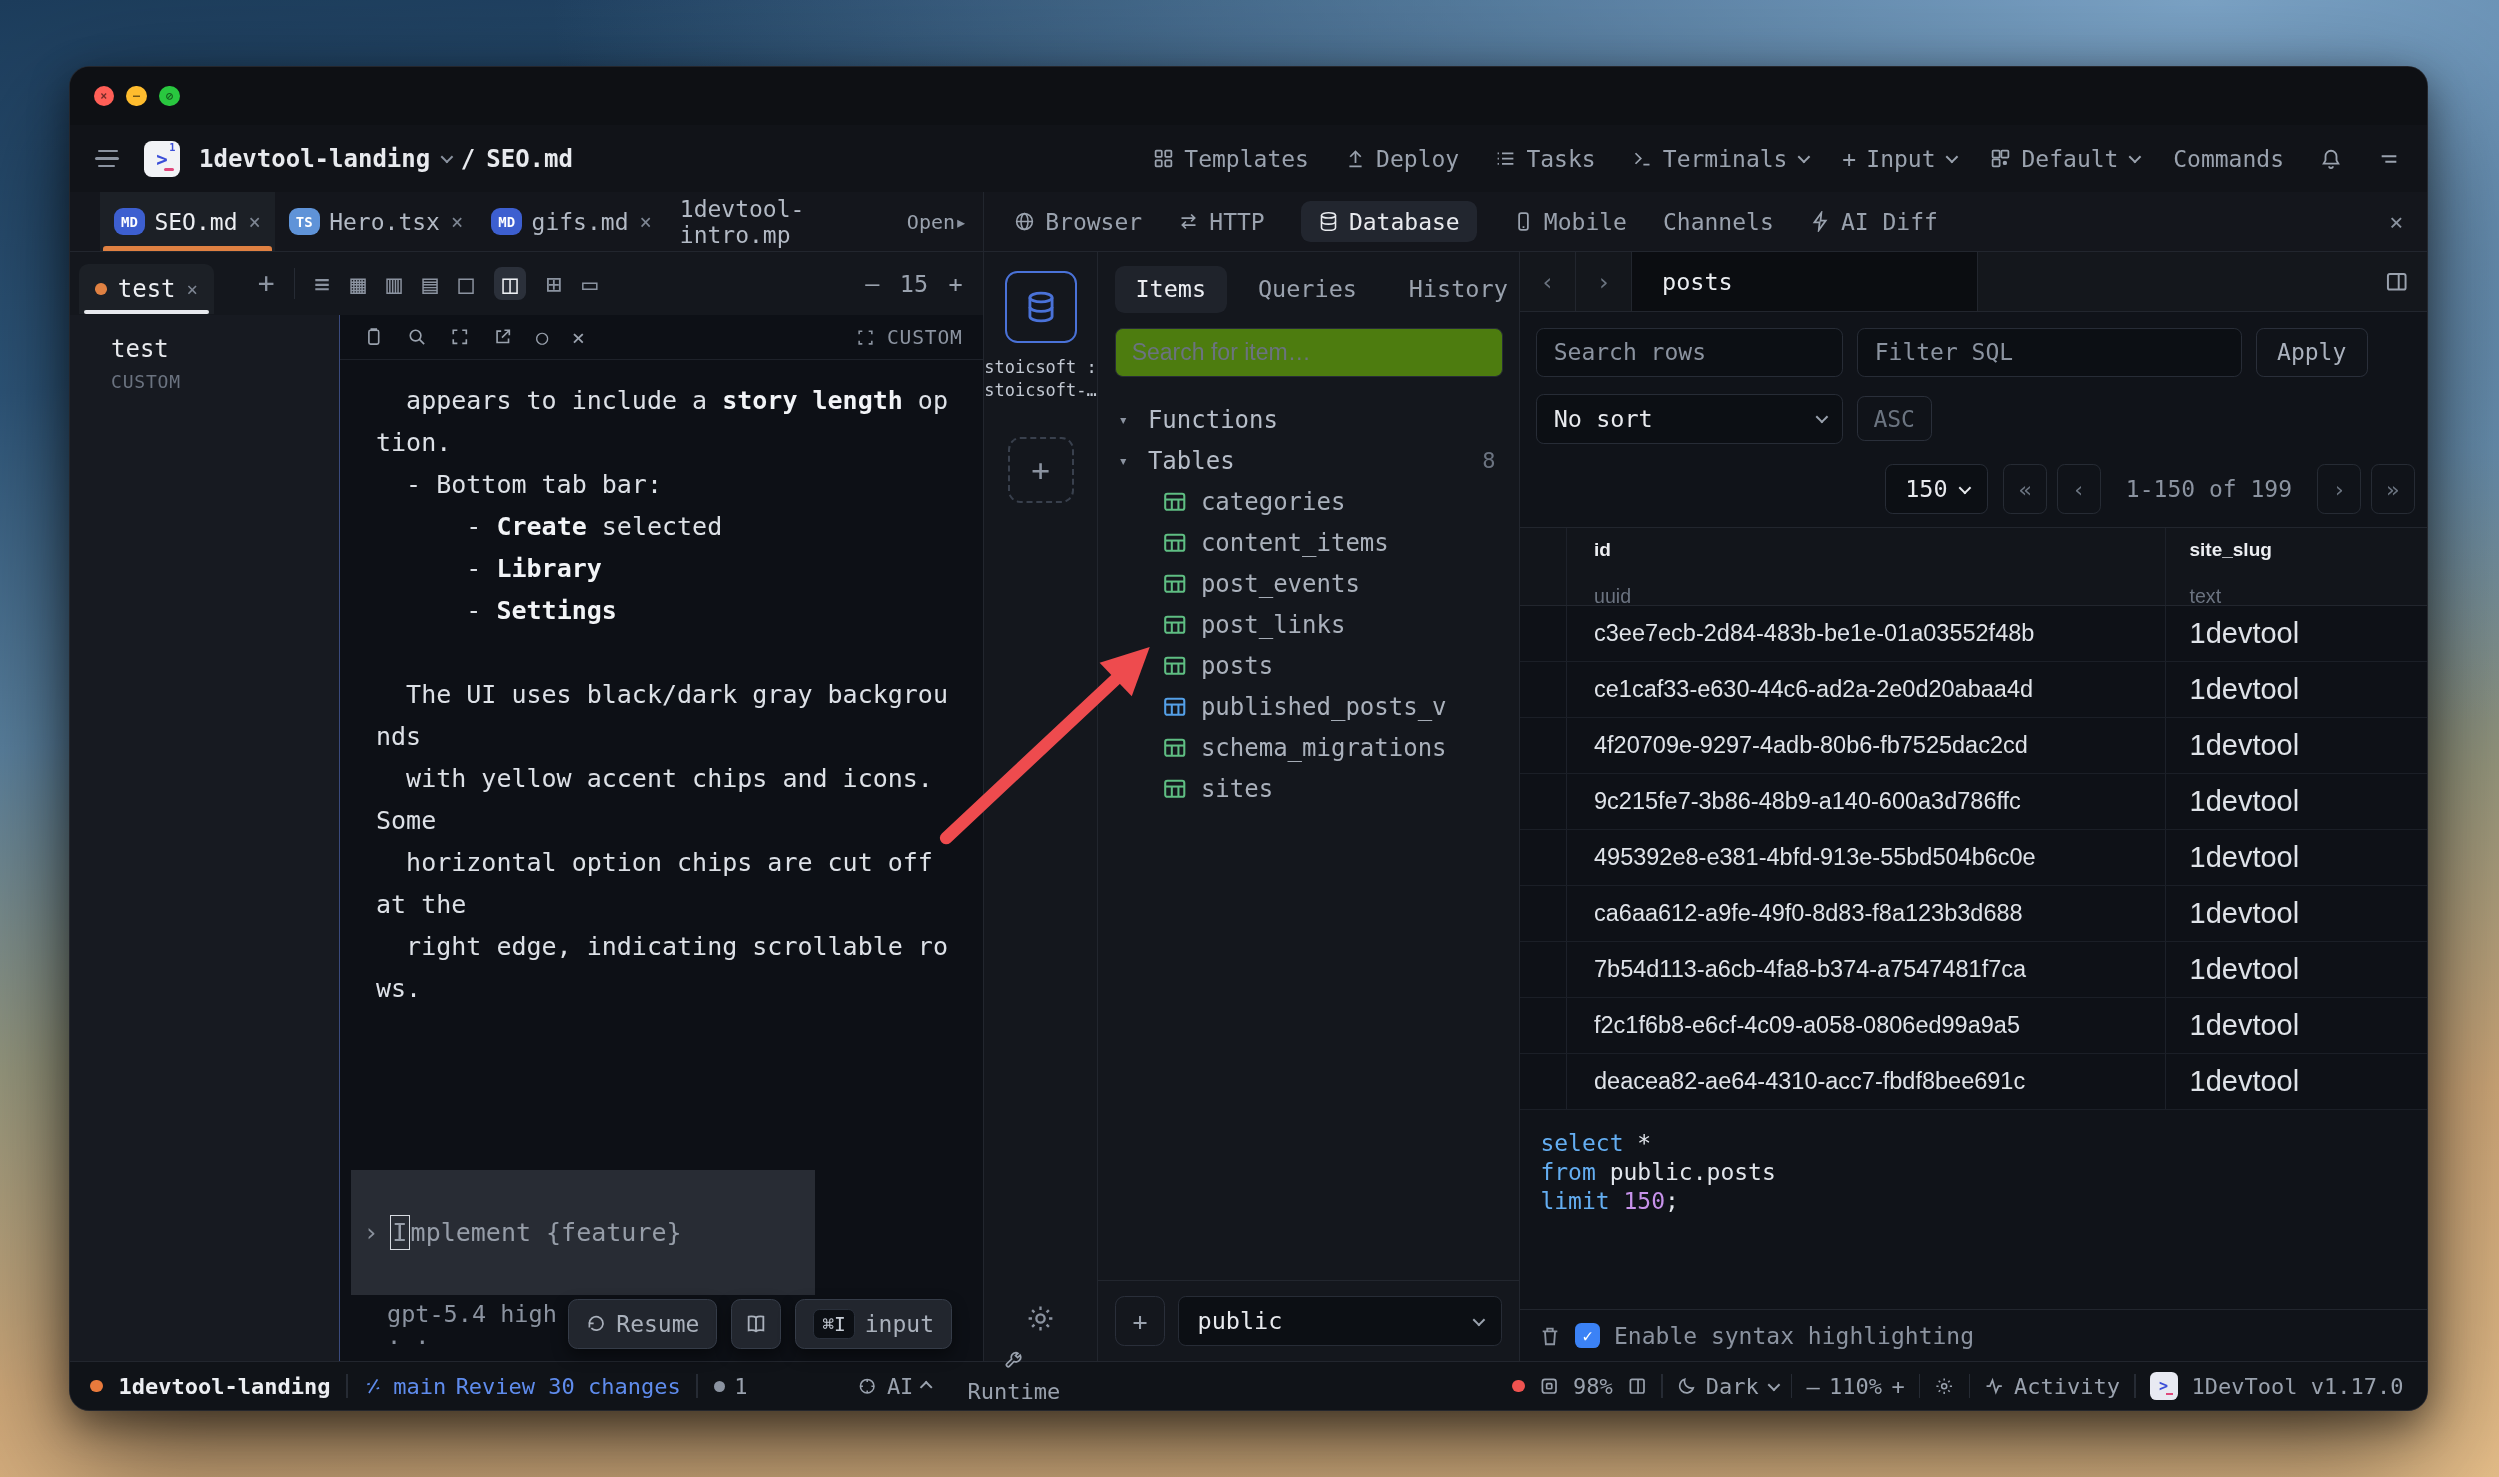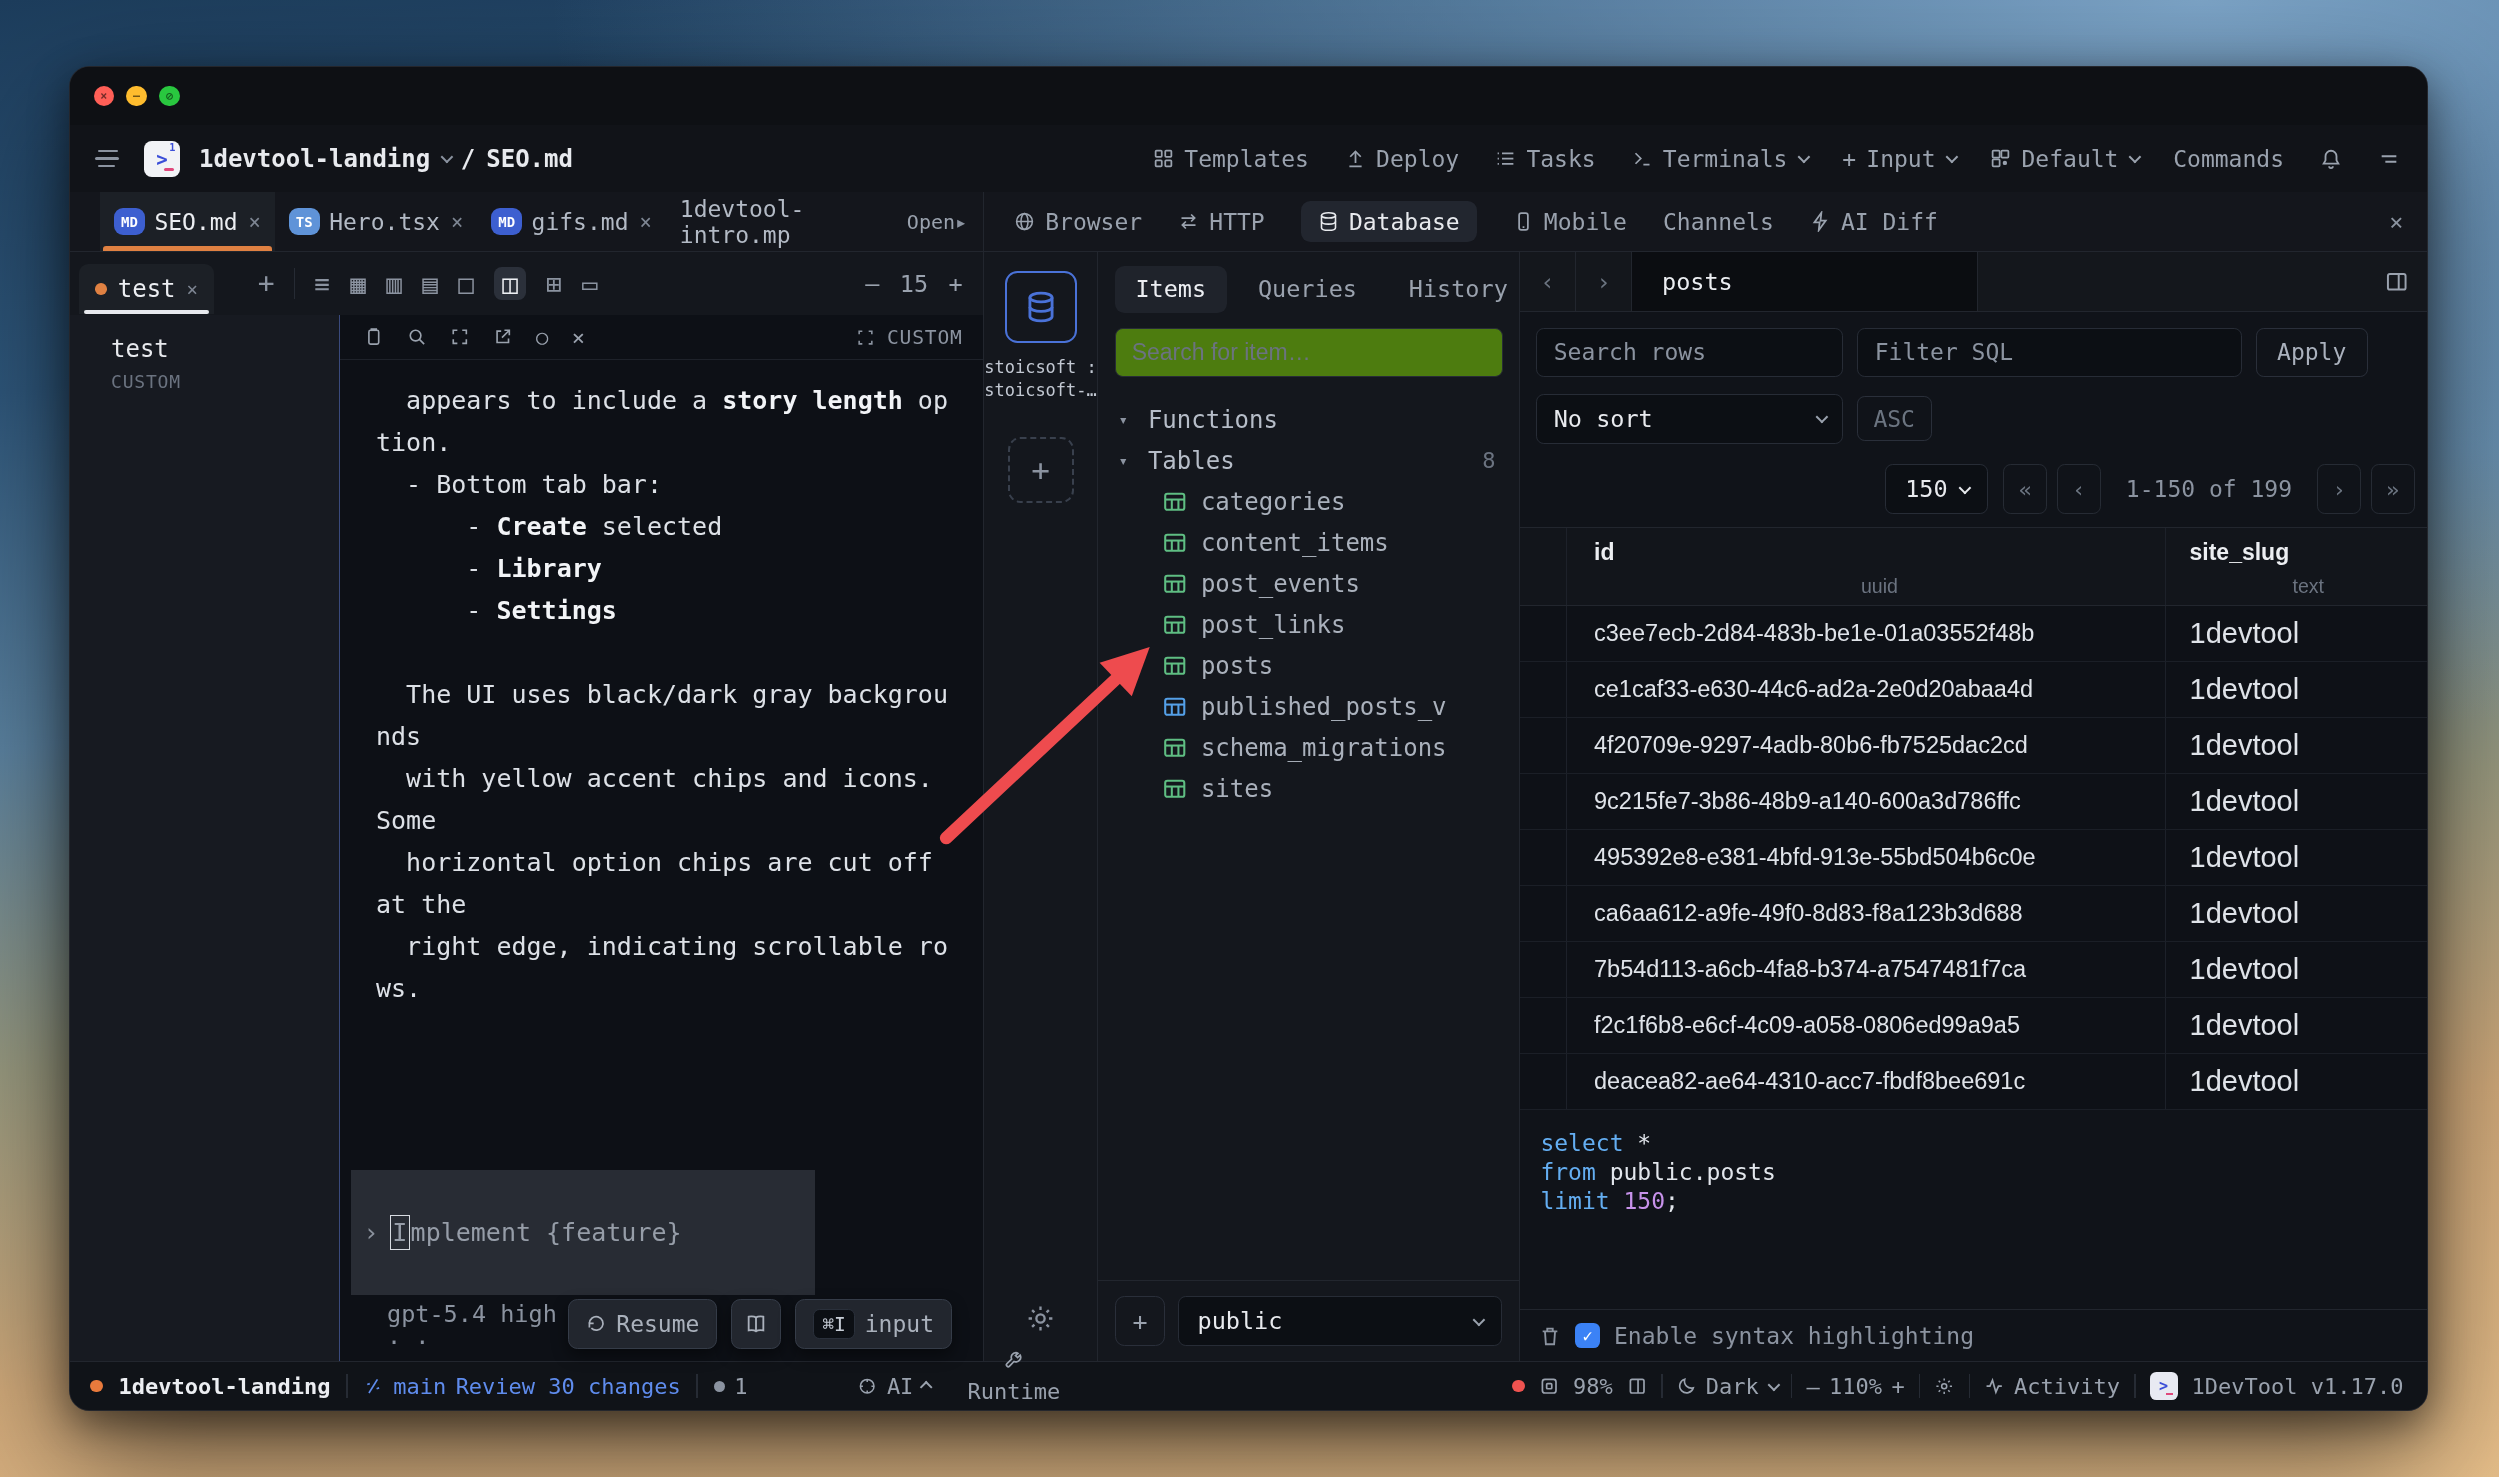--- a/index.html
+++ b/index.html
@@ -147,22 +147,22 @@
   .psize{width:103px;height:50px;background:#0c0f14;border:1.6px solid #272c36;border-radius:7.8px;display:flex;align-items:center;
     justify-content:center;gap:11px;font-size:23.5px;color:#e8eaee;margin-right:6.3px;}
   .pg-btn{width:44px;height:50px;border:1.6px solid #262b34;border-radius:7.8px;display:flex;align-items:center;justify-content:center;
     color:#6b7480;font-size:22px;}
   .pg-range{padding:0 15.7px;font-size:23px;color:#8b93a0;}
   .grid-table{flex:0 0 auto;border-top:1.6px solid #22262e;font-family:"Liberation Sans",sans-serif;}
   .gt-header{display:flex;height:78px;background:#12151b;border-bottom:1.6px solid #22262e;}
   .gt-gutter{width:47px;border-right:1.6px solid #1d212a;flex:0 0 auto;}
   .gt-col-id{width:599px;border-right:1.6px solid #1d212a;padding:11px 0 0 27px;flex:0 0 auto;}
   .gt-col-slug{flex:1;padding:11px 0 0 23.5px;}
-  .gt-name{font-size:23px;color:#eceef2;font-weight:bold;}
-  .gt-type{font-size:19.6px;color:#6b7380;margin-top:9px;text-align:center;}
+  .gt-name{font-size:19px;color:#eceef2;font-weight:bold;}
+  .gt-type{font-size:19.6px;color:#6b7380;margin-top:24px;}
   .gt-row{display:flex;height:56px;border-bottom:1.6px solid #1b1f27;background:#0e1117;}
   .gt-row .c-gut{width:47px;border-right:1.6px solid #1d212a;flex:0 0 auto;}
   .gt-row .c-id{width:599px;border-right:1.6px solid #1d212a;display:flex;align-items:center;padding-left:27px;
     font-size:23.5px;color:#dfe3e9;flex:0 0 auto;}
   .gt-row .c-slug{flex:1;display:flex;align-items:center;padding-left:23.5px;font-size:29px;color:#dfe3e9;}
   .sql-editor{flex:1;padding:19px 0 0 20.4px;font-size:23px;line-height:29px;min-height:0;overflow:hidden;}
   .sql-kw{color:#64aef2;} .sql-num{color:#c792ea;} .sql-pl{color:#e2e6ec;}
   .grid-footer{flex:0 0 auto;height:52px;border-top:1.6px solid #22262e;display:flex;align-items:center;gap:14px;padding:0 19px;}
   .checkbox{width:25px;height:25px;border-radius:6.3px;background:#3b82f6;display:flex;align-items:center;justify-content:center;
     color:#fff;font-size:17px;}

